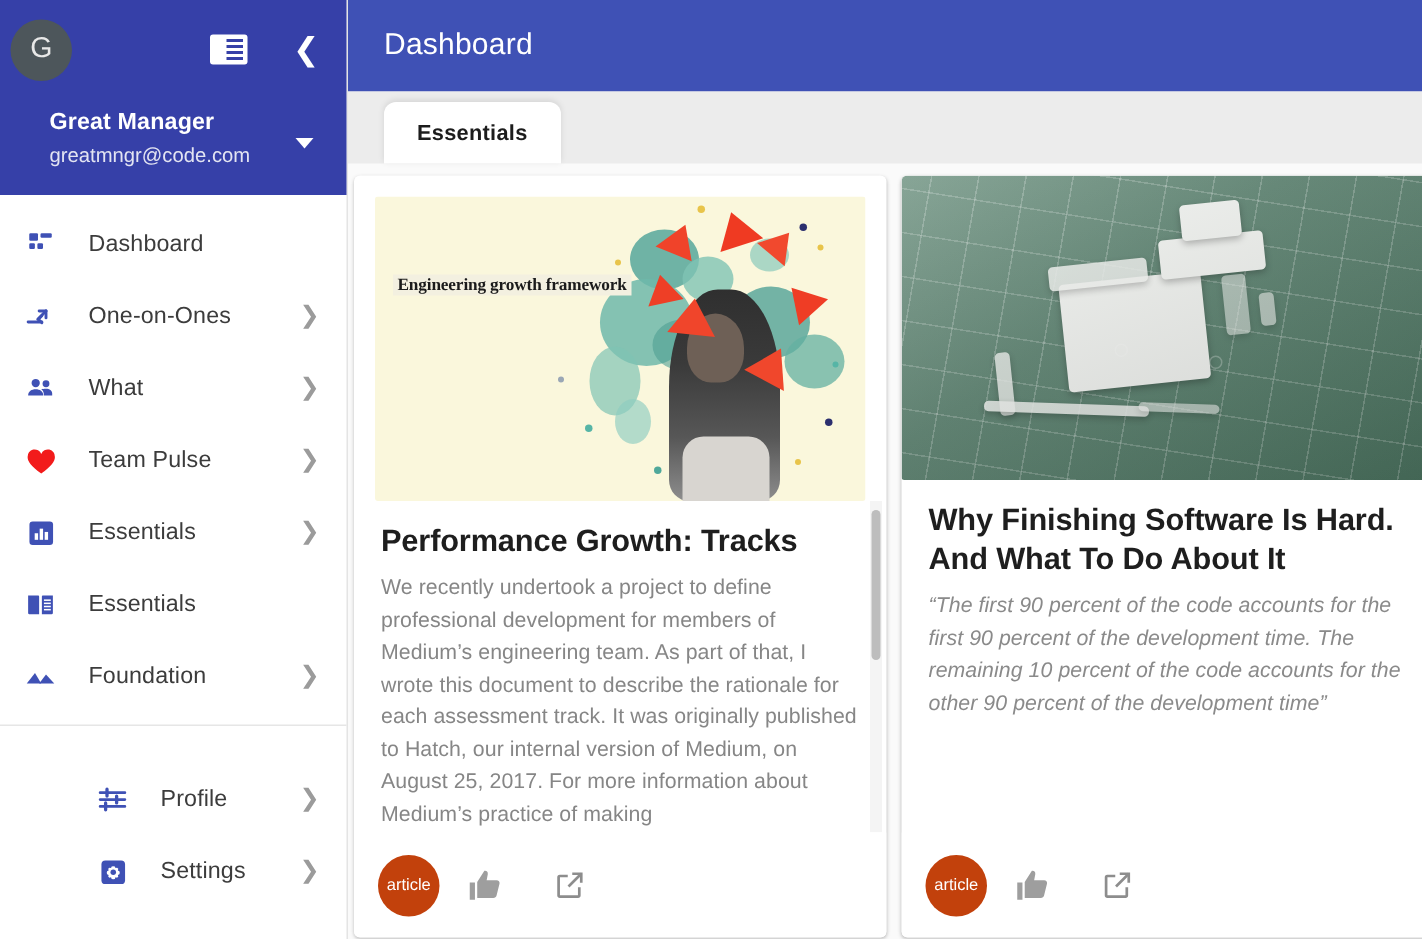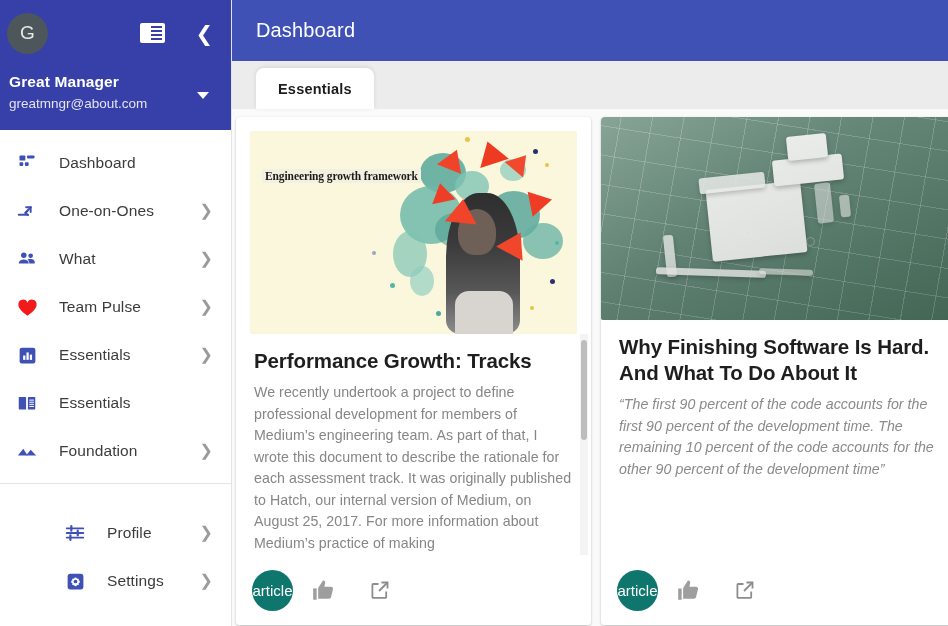--- a/index.html
+++ b/index.html
@@ -55,21 +55,21 @@
   .reader-icon .lines i { display:block; height: 2px; background: #3640a8; }
   .chev-left {
     color: #ffffff; font-size: 21px; line-height: 1;
     font-weight: 400; margin-right: 4px;
     user-select: none;
   }
   .sb-user {
     padding: 6px 14px 0 9px;
     display: flex; align-items: flex-start;
   }
-  .sb-user-text { flex: 1; }
+  .sb-user-text { flex: 1; margin-left: 24px; }
   .sb-username {
     color: #ffffff; font-size: 15.5px; font-weight: 700; letter-spacing: .1px;
     line-height: 20px;
   }
   .sb-email {
     color: #e3e4f2; font-size: 13.5px; font-weight: 400;
     line-height: 20px; margin-top: 2px;
   }
   .caret-down {
     width: 0; height: 0;
@@ -216,24 +216,24 @@
     display: flex; align-items: center;
     padding: 0 16px;
     gap: 14px;
     flex: 0 0 70px;
     background: #fff;
     position: relative;
     z-index: 2;
   }
   .badge-article {
     width: 41px; height: 41px; border-radius: 50%;
-    background: #0f766e;
+    background: #c2410c;
     color: #ffffff;
     display: flex; align-items: center; justify-content: center;
-    font-size: 15px; font-weight: 400;
+    font-size: 11px; font-weight: 400;
     flex: 0 0 41px;
     cursor: pointer;
   }
   .act-btn {
     width: 34px; height: 34px;
     display: flex; align-items: center; justify-content: center;
     color: #9e9e9e;
     cursor: pointer;
     flex: 0 0 34px;
   }
@@ -241,21 +241,21 @@
 
   
   .img-egf {
     width: 100%; height: 100%;
     background: #faf7dc;
     position: relative;
     overflow: hidden;
   }
   .egf-label {
     position: absolute;
-    left: 12px; top: 38px;
+    left: 12px; top: 52px;
     background: #f3f0e0;
     font-family: "Liberation Serif", serif;
     font-size: 11.5px;
     font-weight: 700;
     color: #1b1b1b;
     padding: 1px 3px;
     letter-spacing: -.1px;
     white-space: nowrap;
   }
   .blob { position: absolute; border-radius: 50%; }
@@ -307,21 +307,21 @@
               <i></i>
               <i></i>
             </span>
         </div>
         <div class="chev-left">❮</div>
       </div>
 
       <div class="sb-user">
         <div class="sb-user-text">
           <div class="sb-username">Great Manager</div>
-          <div class="sb-email">greatmngr@about.com</div>
+          <div class="sb-email">greatmngr@code.com</div>
         </div>
         <div class="caret-down"></div>
       </div>
     </div>
 
     <nav class="nav-list">
 
       <div class="nav-item">
         <span class="nav-icon">
           <svg width="20" height="20" viewBox="0 0 24 24" fill="#3f51b5">

